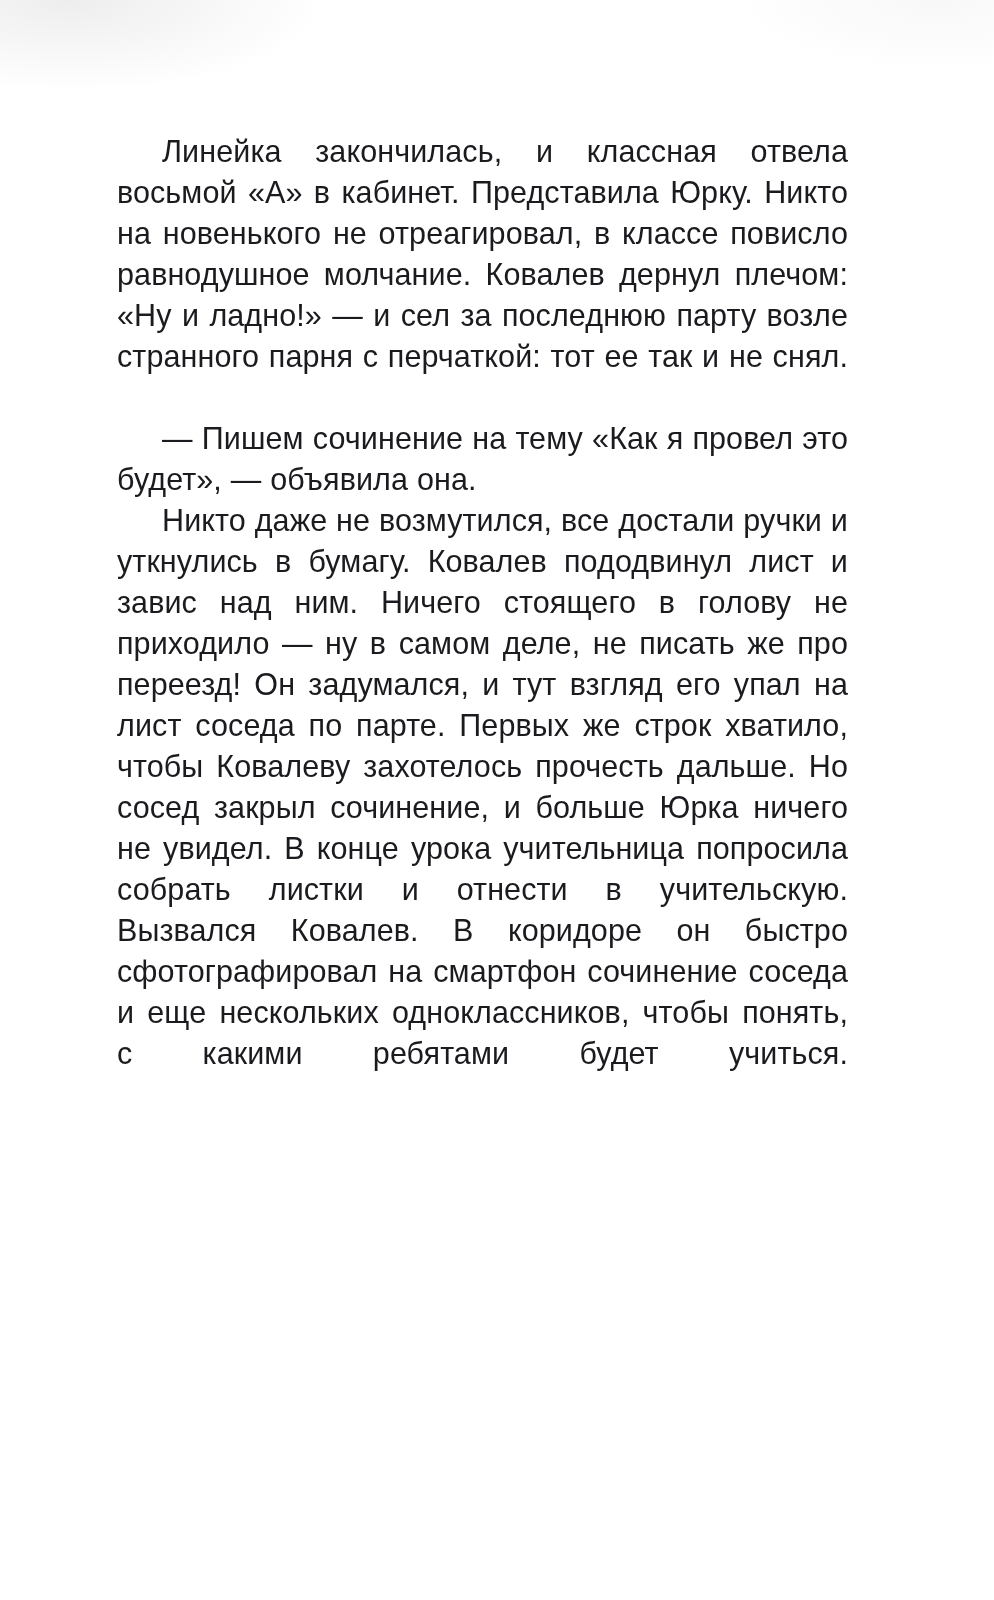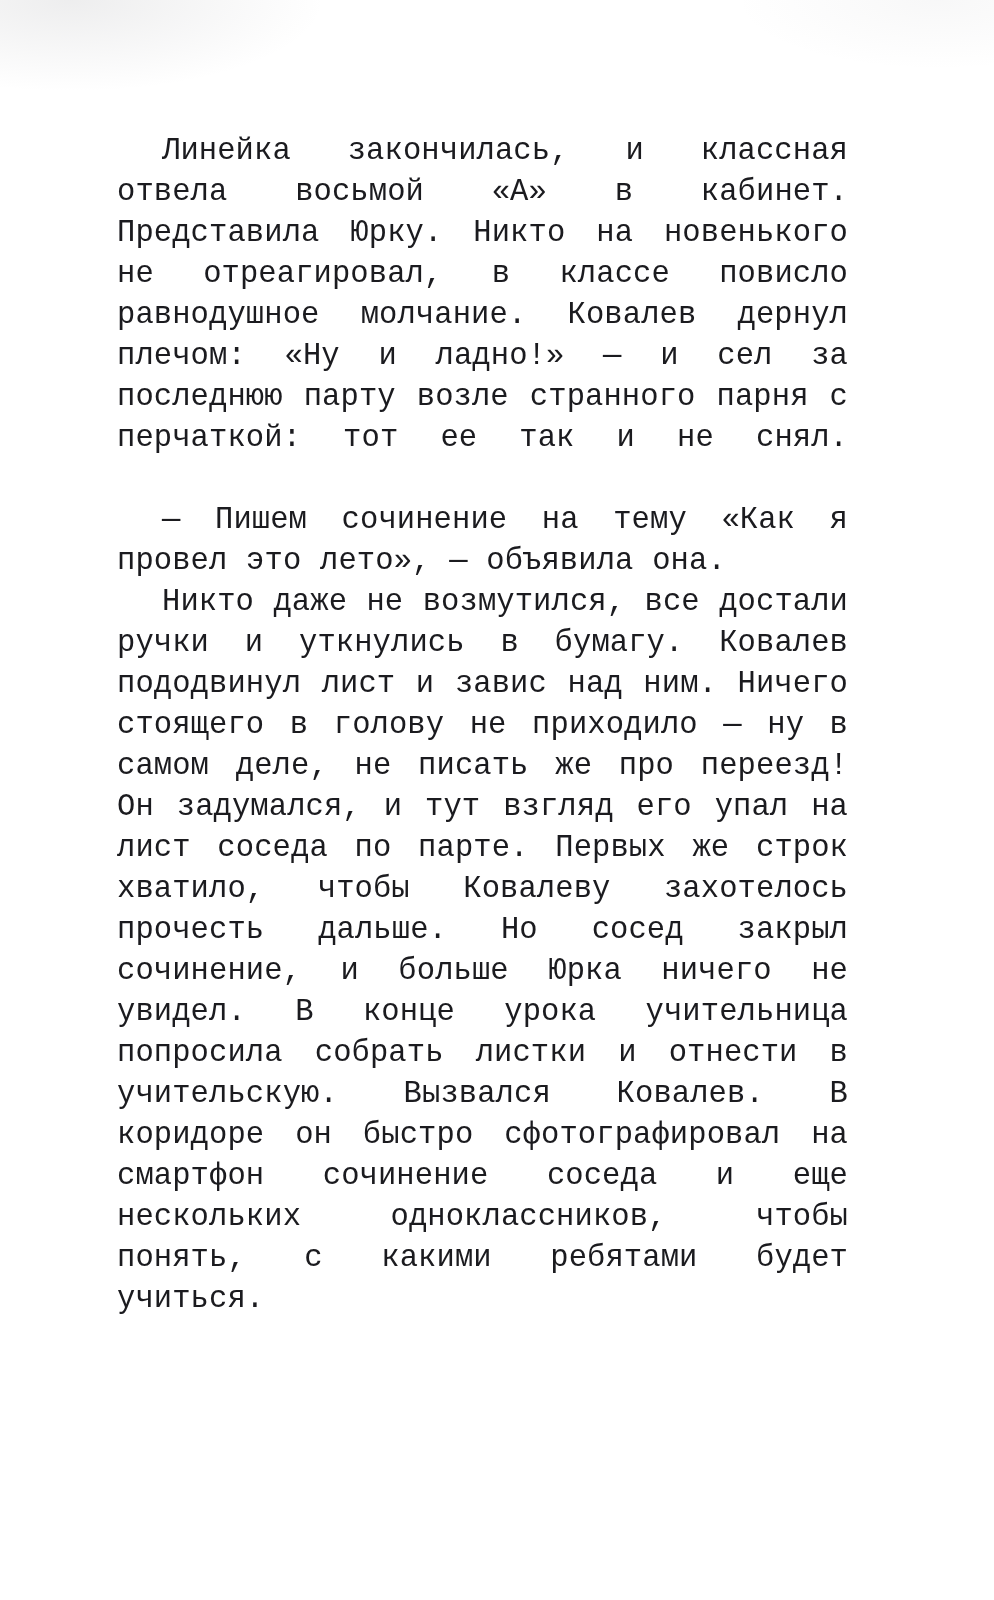--- a/index.html
+++ b/index.html
@@ -40,21 +40,21 @@
 
   .text-block {
     position: absolute;
     left: 117px;
     top: 131px;
     width: 731px;
   }
 
   .para {
     margin: 0;
-    font-family: Liberation Mono, monospace;
+    font-family: Liberation Sans, sans-serif;
     font-size: 30.5px;
     line-height: 41px;
     color: #1b1b1f;
     text-align: justify;
     text-justify: inter-word;
     text-indent: 45px;
     hyphens: manual;
     -webkit-hyphens: manual;
     letter-spacing: 0.1px;
     word-spacing: 0.3px;
@@ -74,17 +74,17 @@
 </head>
 <body>
 
 <div class="page" style="background: rgb(255, 255, 255);">
 
   <div class="scan-shade"></div>
   <div class="scan-shade-right"></div>
 
   <div class="text-block">
     <p class="para" style="color: rgb(27, 27, 31);">Линейка закончилась, и классная отвела восьмой «А» в кабинет. Представила Юрку. Никто на новенького не отреагировал, в классе повисло равнодушное молчание. Ковалев дернул плечом: «Ну и ладно!» — и сел за последнюю парту возле странного парня с перчаткой: тот ее так и не снял.</p>
-    <p class="para no-stretch" style="color: rgb(27, 27, 31);">— Пишем сочинение на тему «Как я провел это лето», — объявила она.</p>
+    <p class="para no-stretch" style="color: rgb(27, 27, 31);">— Пишем сочинение на тему «Как я провел это будет», — объявила она.</p>
     <p class="para" style="color: rgb(27, 27, 31);">Никто даже не возмутился, все достали ручки и уткнулись в бумагу. Ковалев пододвинул лист и завис над ним. Ничего стоящего в голову не приходило — ну в самом деле, не писать же про переезд! Он задумался, и тут взгляд его упал на лист соседа по парте. Первых же строк хватило, чтобы Ковалеву захотелось прочесть дальше. Но сосед закрыл сочинение, и больше Юрка ничего не увидел. В конце урока учительница попросила собрать листки и отнести в учительскую. Вызвался Ковалев. В коридоре он быстро сфотографировал на смартфон сочинение соседа и еще нескольких одноклассников, чтобы понять, с какими ребятами будет учиться.</p>
   </div>
 
 </div>
 
 </body></html>

